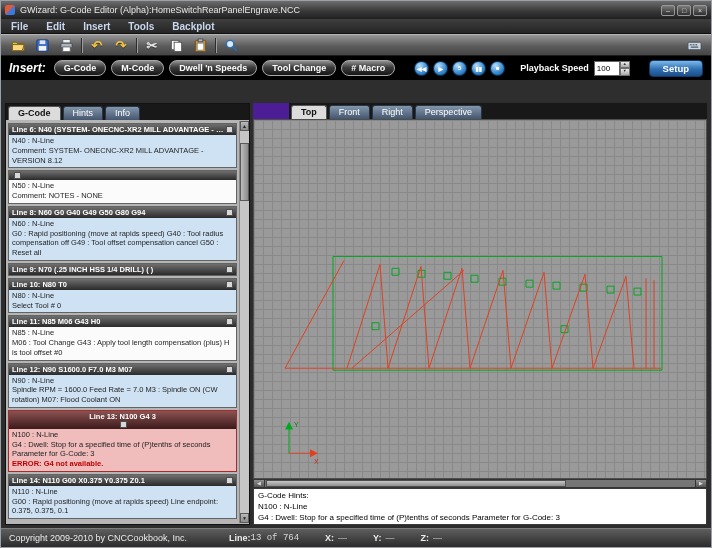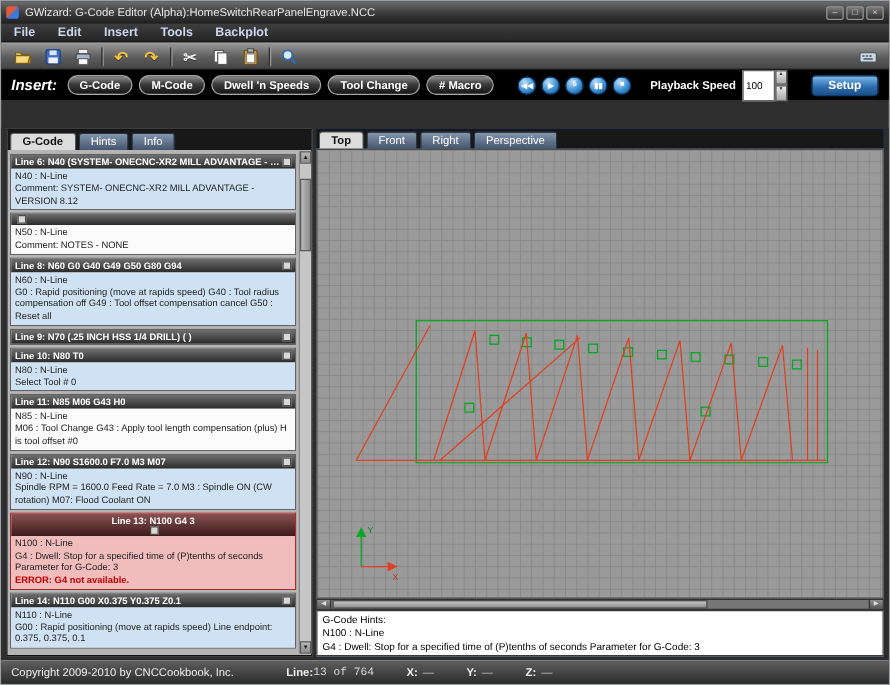--- a/index.html
+++ b/index.html
@@ -48,21 +48,21 @@
   .insertbar { height:24px; background:#000; display:flex; align-items:center; gap:5px; padding:0 8px; }
   .insert-label { color:#fff; font-style:italic; font-weight:bold; font-size:12px; margin-right:3px; }
   .pill { background:linear-gradient(#909090,#3c3c3c 45%,#161616); border:1px solid #a8a8a8;
     border-radius:9px; color:#fff; font-weight:bold; font-size:9px; height:16px; padding:0 9px; white-space:nowrap; }
   .pb-group { display:flex; gap:4px; margin-left:14px; }
   .pb { width:15px; height:15px; border-radius:50%; padding:0;
     background:radial-gradient(circle at 35% 28%,#b9ddf8,#3c8fd4 55%,#144e8c);
     border:1px solid #0b3a68; color:#fff; font-size:6px; font-weight:bold;
     display:flex; align-items:center; justify-content:center; }
   .speed-label { color:#fff; font-size:9px; font-weight:bold; margin-left:10px; }
-  .speed-box { display:flex; height:25px;justify-content:flex-end; }
+  .speed-box { display:flex; height:15px;justify-content:flex-end; }
   .speed-input { width:26px; background:#fff; border:1px solid #666; font-size:8px; padding:0 2px;
     font-family:"Liberation Sans",sans-serif; }
   .spin { display:flex; flex-direction:column; width:10px; }
   .spin .sp { flex:1; background:linear-gradient(#ececec,#a8a8a8); border:1px solid #6e6e6e;
     font-size:4px; line-height:4px; text-align:center; color:#333; }
   .btn-setup { margin-left:auto; background:linear-gradient(#7db9e8,#2f6eb2 55%,#1c4e88);
     border:1px solid #0e3c6e; border-radius:4px; color:#fff; font-weight:bold; font-size:9.5px;
     height:17px; padding:0 13px; }
 
   
@@ -92,21 +92,21 @@
   .gbtn { width:7px; height:7px; flex:none; margin-left:2px; background:#d8d8d8; border:1px solid #4e4e4e; }
   .gbody { padding:1px 3px 2px; font-size:7.5px; line-height:1.3; color:#1d1d1d; }
   .v-blue  .gbody { background:#cfe2f4; }
   .v-white .gbody { background:#fbfbfb; }
   .v-error { border:1px solid #a32c2c; }
   .v-error .gbody { background:#f0bcbc; }
   .ghead-err { background:linear-gradient(#8a5252,#3c1a1a);flex-direction:column; }
   .err { color:#c00000; font-weight:bold; }
 
   
-  .right-panel { position:absolute; left:252px; right:4px; top:1px; bottom:3px; background:#1d4ed8; }
+  .right-panel { position:absolute; left:252px; right:4px; top:1px; bottom:3px; background:#4c1d95;padding-left:36px; }
   .grid-area { position:absolute; top:16px; left:0; right:0; bottom:46px;
     border:1px solid #4e4e4e; background-color:#9a9a9a;
     background-image:linear-gradient(#898989 1px,transparent 1px),
                      linear-gradient(90deg,#898989 1px,transparent 1px);
     background-size:9px 9px; }
   .grid-area svg { position:absolute; inset:0; width:100%; height:100%; }
   .hscroll { position:absolute; left:0; right:0; bottom:37px; height:9px;
     background:#767676; border:1px solid #333; display:flex; }
   .hs-btn { width:11px; background:linear-gradient(#8f8f8f,#565656); border-right:1px solid #333;
     color:#ddd; font-size:5px; line-height:7px; text-align:center; }

